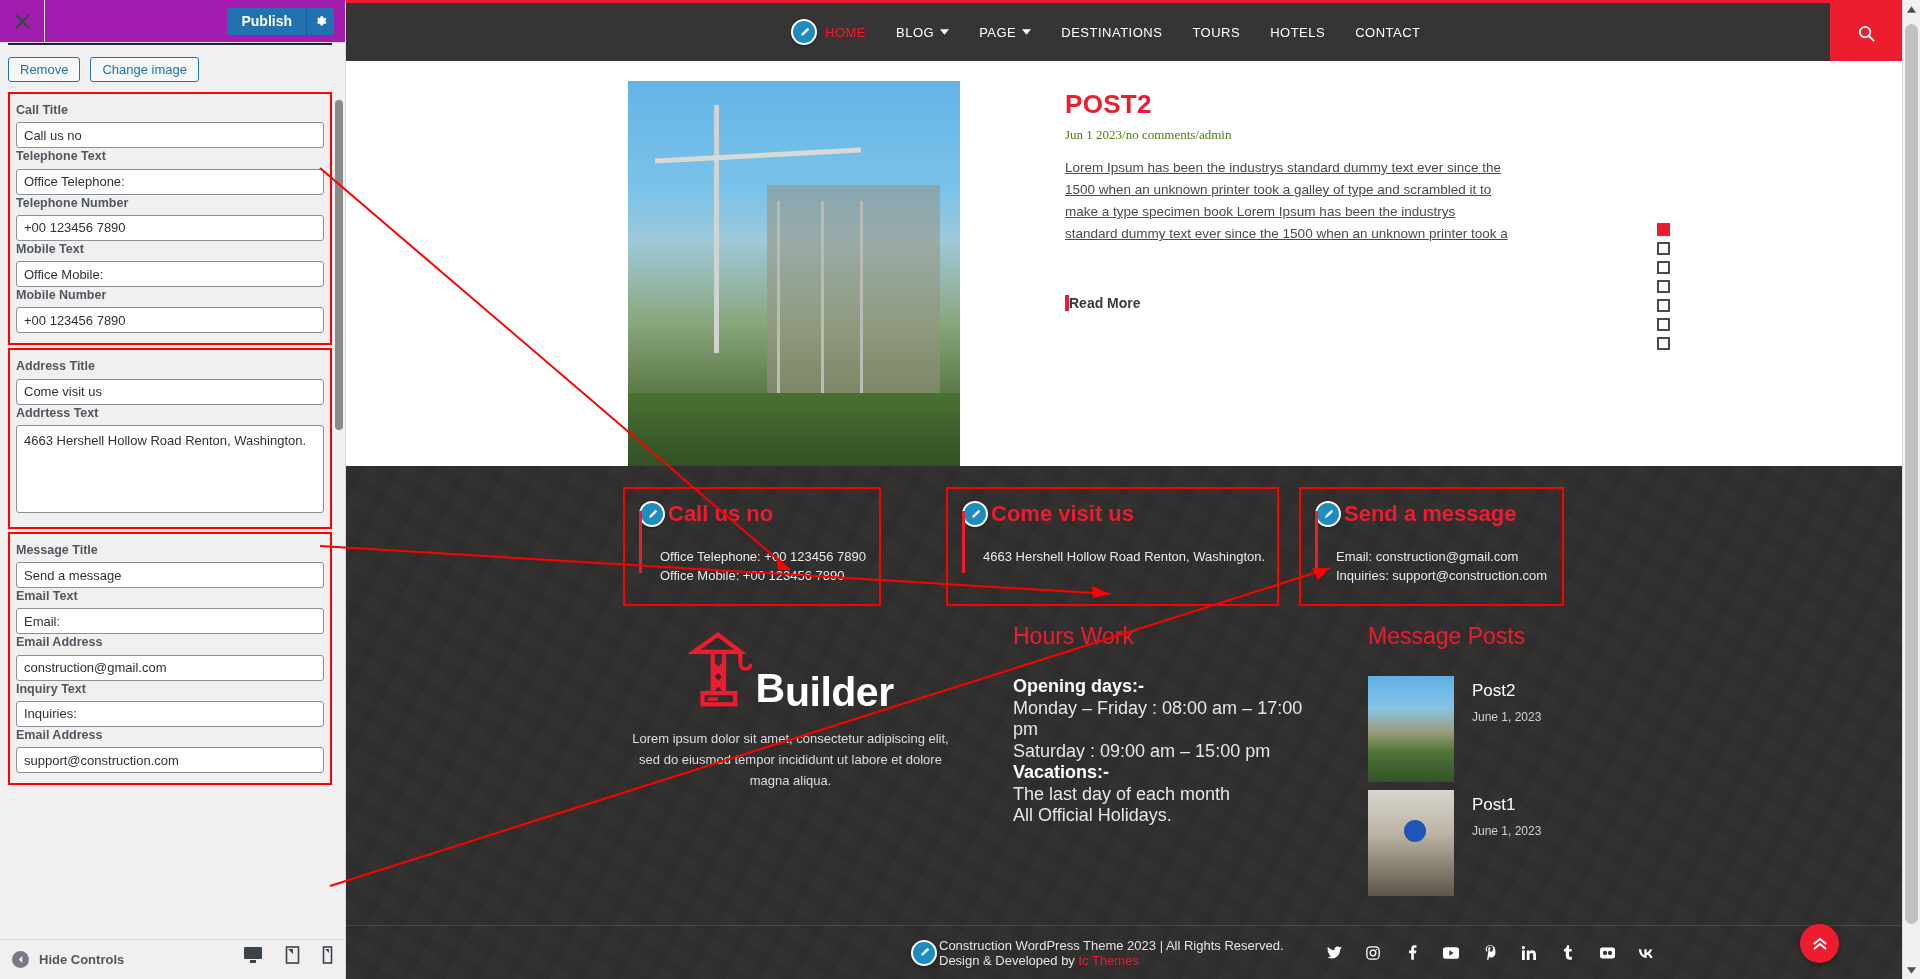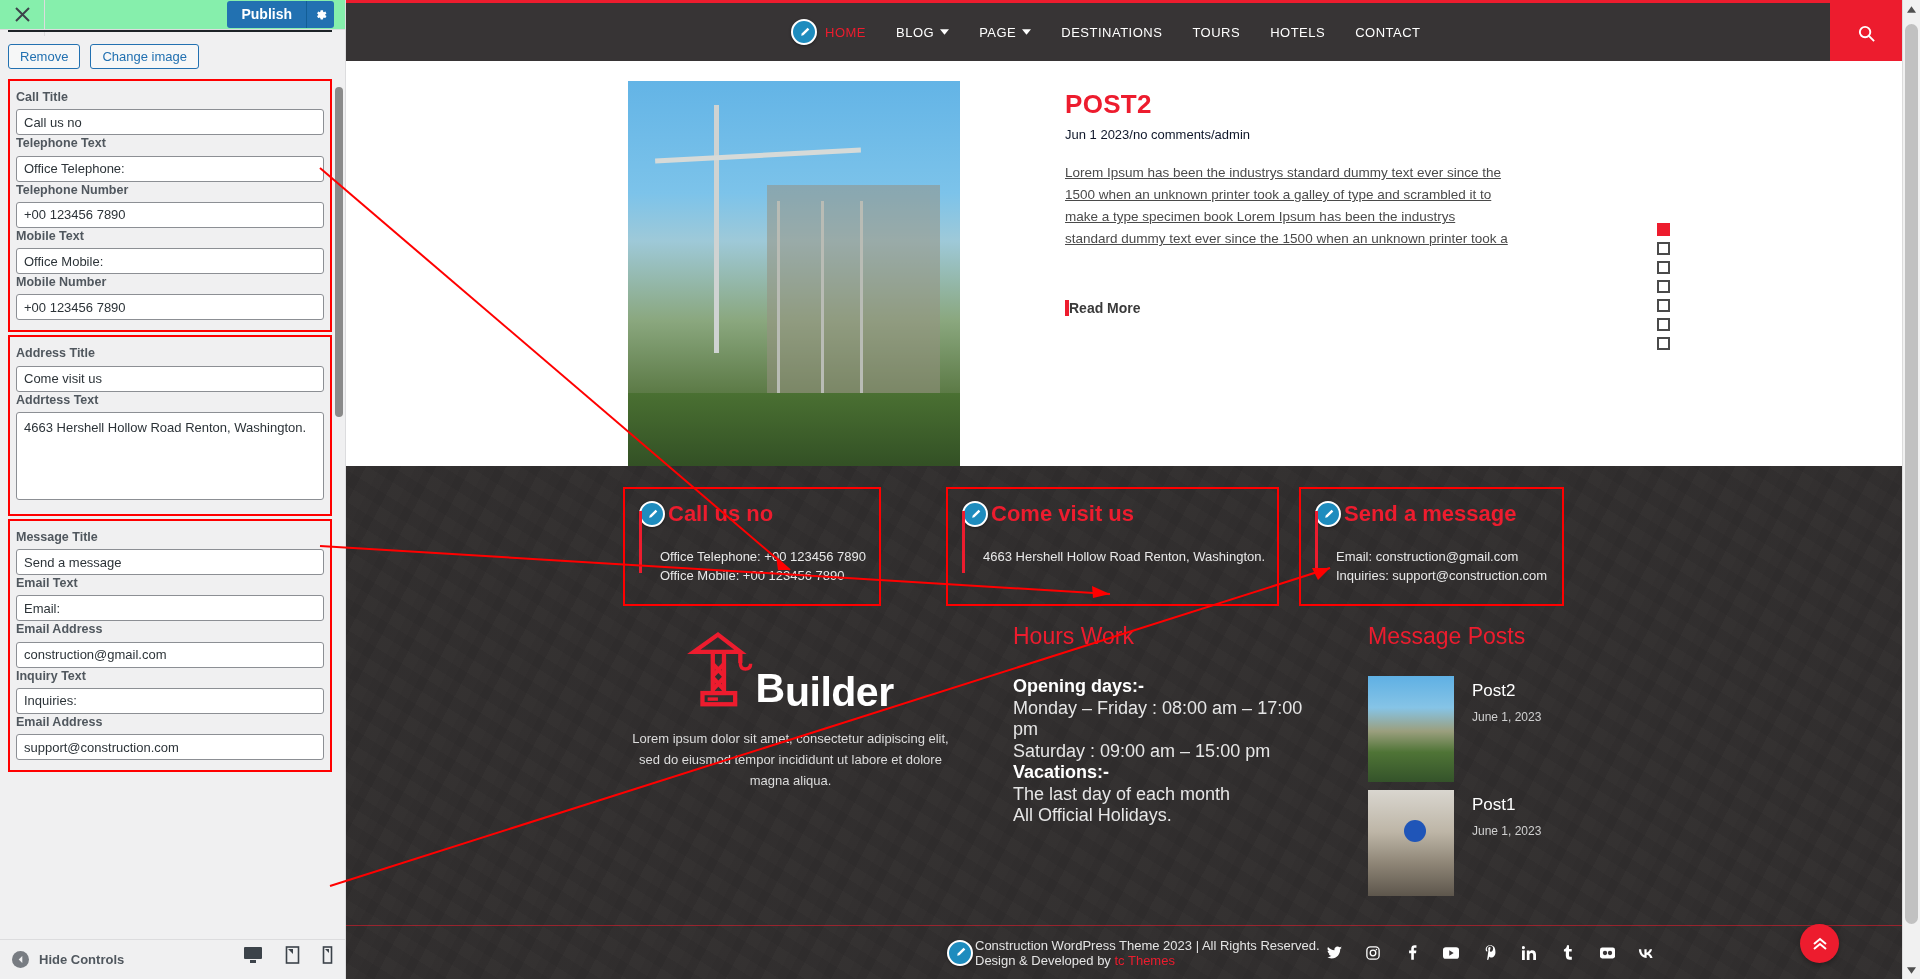--- a/index.html
+++ b/index.html
@@ -10,21 +10,21 @@
     background:#fff; position:relative;
   }
 
   
   #customizer {
     position:absolute; left:0; top:0; width:346px; height:979px;
     background:#f0f0f1; border-right:1px solid #dcdcde;
     display:flex; flex-direction:column; z-index:50;
   }
   .cz-header {
-    height:30px; background:#86efac; border-bottom:1px solid #dcdcde;
+    height:43px; background:#a21caf; border-bottom:1px solid #dcdcde;
     display:flex; align-items:center; flex:none;
   }
   .cz-close {
     width:45px; height:43px; display:flex; align-items:center; justify-content:center;
     border-right:1px solid #dcdcde; cursor:pointer; color:#3c434a; font-size:19px;
   }
   .cz-close svg { display:block; }
   .cz-header-spacer { flex:1; }
   .cz-publish-group { display:flex; margin-right:11px; }
   .cz-publish {
@@ -128,21 +128,21 @@
   }
   .crane-b1 { position:absolute; left:42%; top:26%; width:52%; height:58%; background:rgba(150,145,130,.55);}
   .crane-b2 { position:absolute; left:45%; top:30%; width:3px; height:52%; background:#b9bcb5;}
   .crane-b3 { position:absolute; left:58%; top:30%; width:3px; height:52%; background:#b9bcb5;}
   .crane-b4 { position:absolute; left:70%; top:30%; width:3px; height:52%; background:#b9bcb5;}
   .crane-tree { position:absolute; left:0; bottom:0; width:100%; height:22%;
     background:linear-gradient(#4a7032, #2e4a22); }
 
   .post-body { margin-left:105px; width:445px; padding-top:8px; }
   .post-title { font-size:26px; font-weight:bold; color:#ed1c2e; margin:0 0 7px 0; letter-spacing:.3px;}
-  .post-meta { font-size:13px; color:#0f172a; margin-bottom:20px; }
+  .post-meta { font-size:13px; color:#4d7c0f; margin-bottom:14px;font-family:Liberation Serif, serif; }
   .post-text { font-size:13.5px; line-height:22px; color:#4a4a4a; margin:0;text-decoration:underline; }
   .read-more {
     margin-top:50px; font-size:14px; font-weight:bold; color:#3a3a3a;
     border-left:4px solid #ed1c2e; display:inline-block; cursor:pointer;
   }
   .slider-dots {
     position:absolute; right:232px; top:162px; display:flex; flex-direction:column; gap:6px;
   }
   .sdot { width:13px; height:13px; border:2px solid #4a4a4a; background:#fff; cursor:pointer; }
   .sdot.active { background:#ed1c2e; border-color:#ed1c2e; }
@@ -189,21 +189,21 @@
   .rp-thumb { width:86px; height:106px; flex:none; overflow:hidden; }
   .rp-thumb.a { background:linear-gradient(#5fb0e4 0%, #86c4e6 30%, #9b9f7e 52%, #4f7436 72%, #34532a 100%); }
   .rp-thumb.b { background:linear-gradient(#d9d6cf 0%, #bdb5a6 40%, #8d8475 70%, #5d564c 100%); position:relative;}
   .rp-thumb.b::after { content:""; position:absolute; left:42%; top:28%; width:22px; height:22px; border-radius:50%; background:#1f55b8; }
   .rp-title { font-size:17px; color:#fff; margin:5px 0 9px 0; cursor:pointer; }
   .rp-date { font-size:12px; color:#d0d0d0; }
 
   .footer-bottom {
     position:absolute; left:0; right:0; bottom:0; height:54px;
     border-top:1px solid rgba(237,28,46,.55);
-    display:flex; align-items:center;padding-left:36px;
+    display:flex; align-items:center;
   }
   .fb-left { display:flex; align-items:center; margin-left:565px; gap:2px; }
   .fb-copy { font-size:13px; color:#e4e4e4; }
   .fb-copy a { color:#ed1c2e; text-decoration:none; }
   .socials { margin-left:auto; margin-right:248px; display:flex; gap:23px; align-items:center; }
   .soc { color:#fff; cursor:pointer; display:flex; align-items:center; justify-content:center; width:16px; height:16px;}
   .back-top {
     position:absolute; right:63px; bottom:16px; width:39px; height:39px; border-radius:50%;
     background:#ed1c2e; display:flex; align-items:center; justify-content:center; cursor:pointer;
     box-shadow:0 2px 6px rgba(0,0,0,.35);

